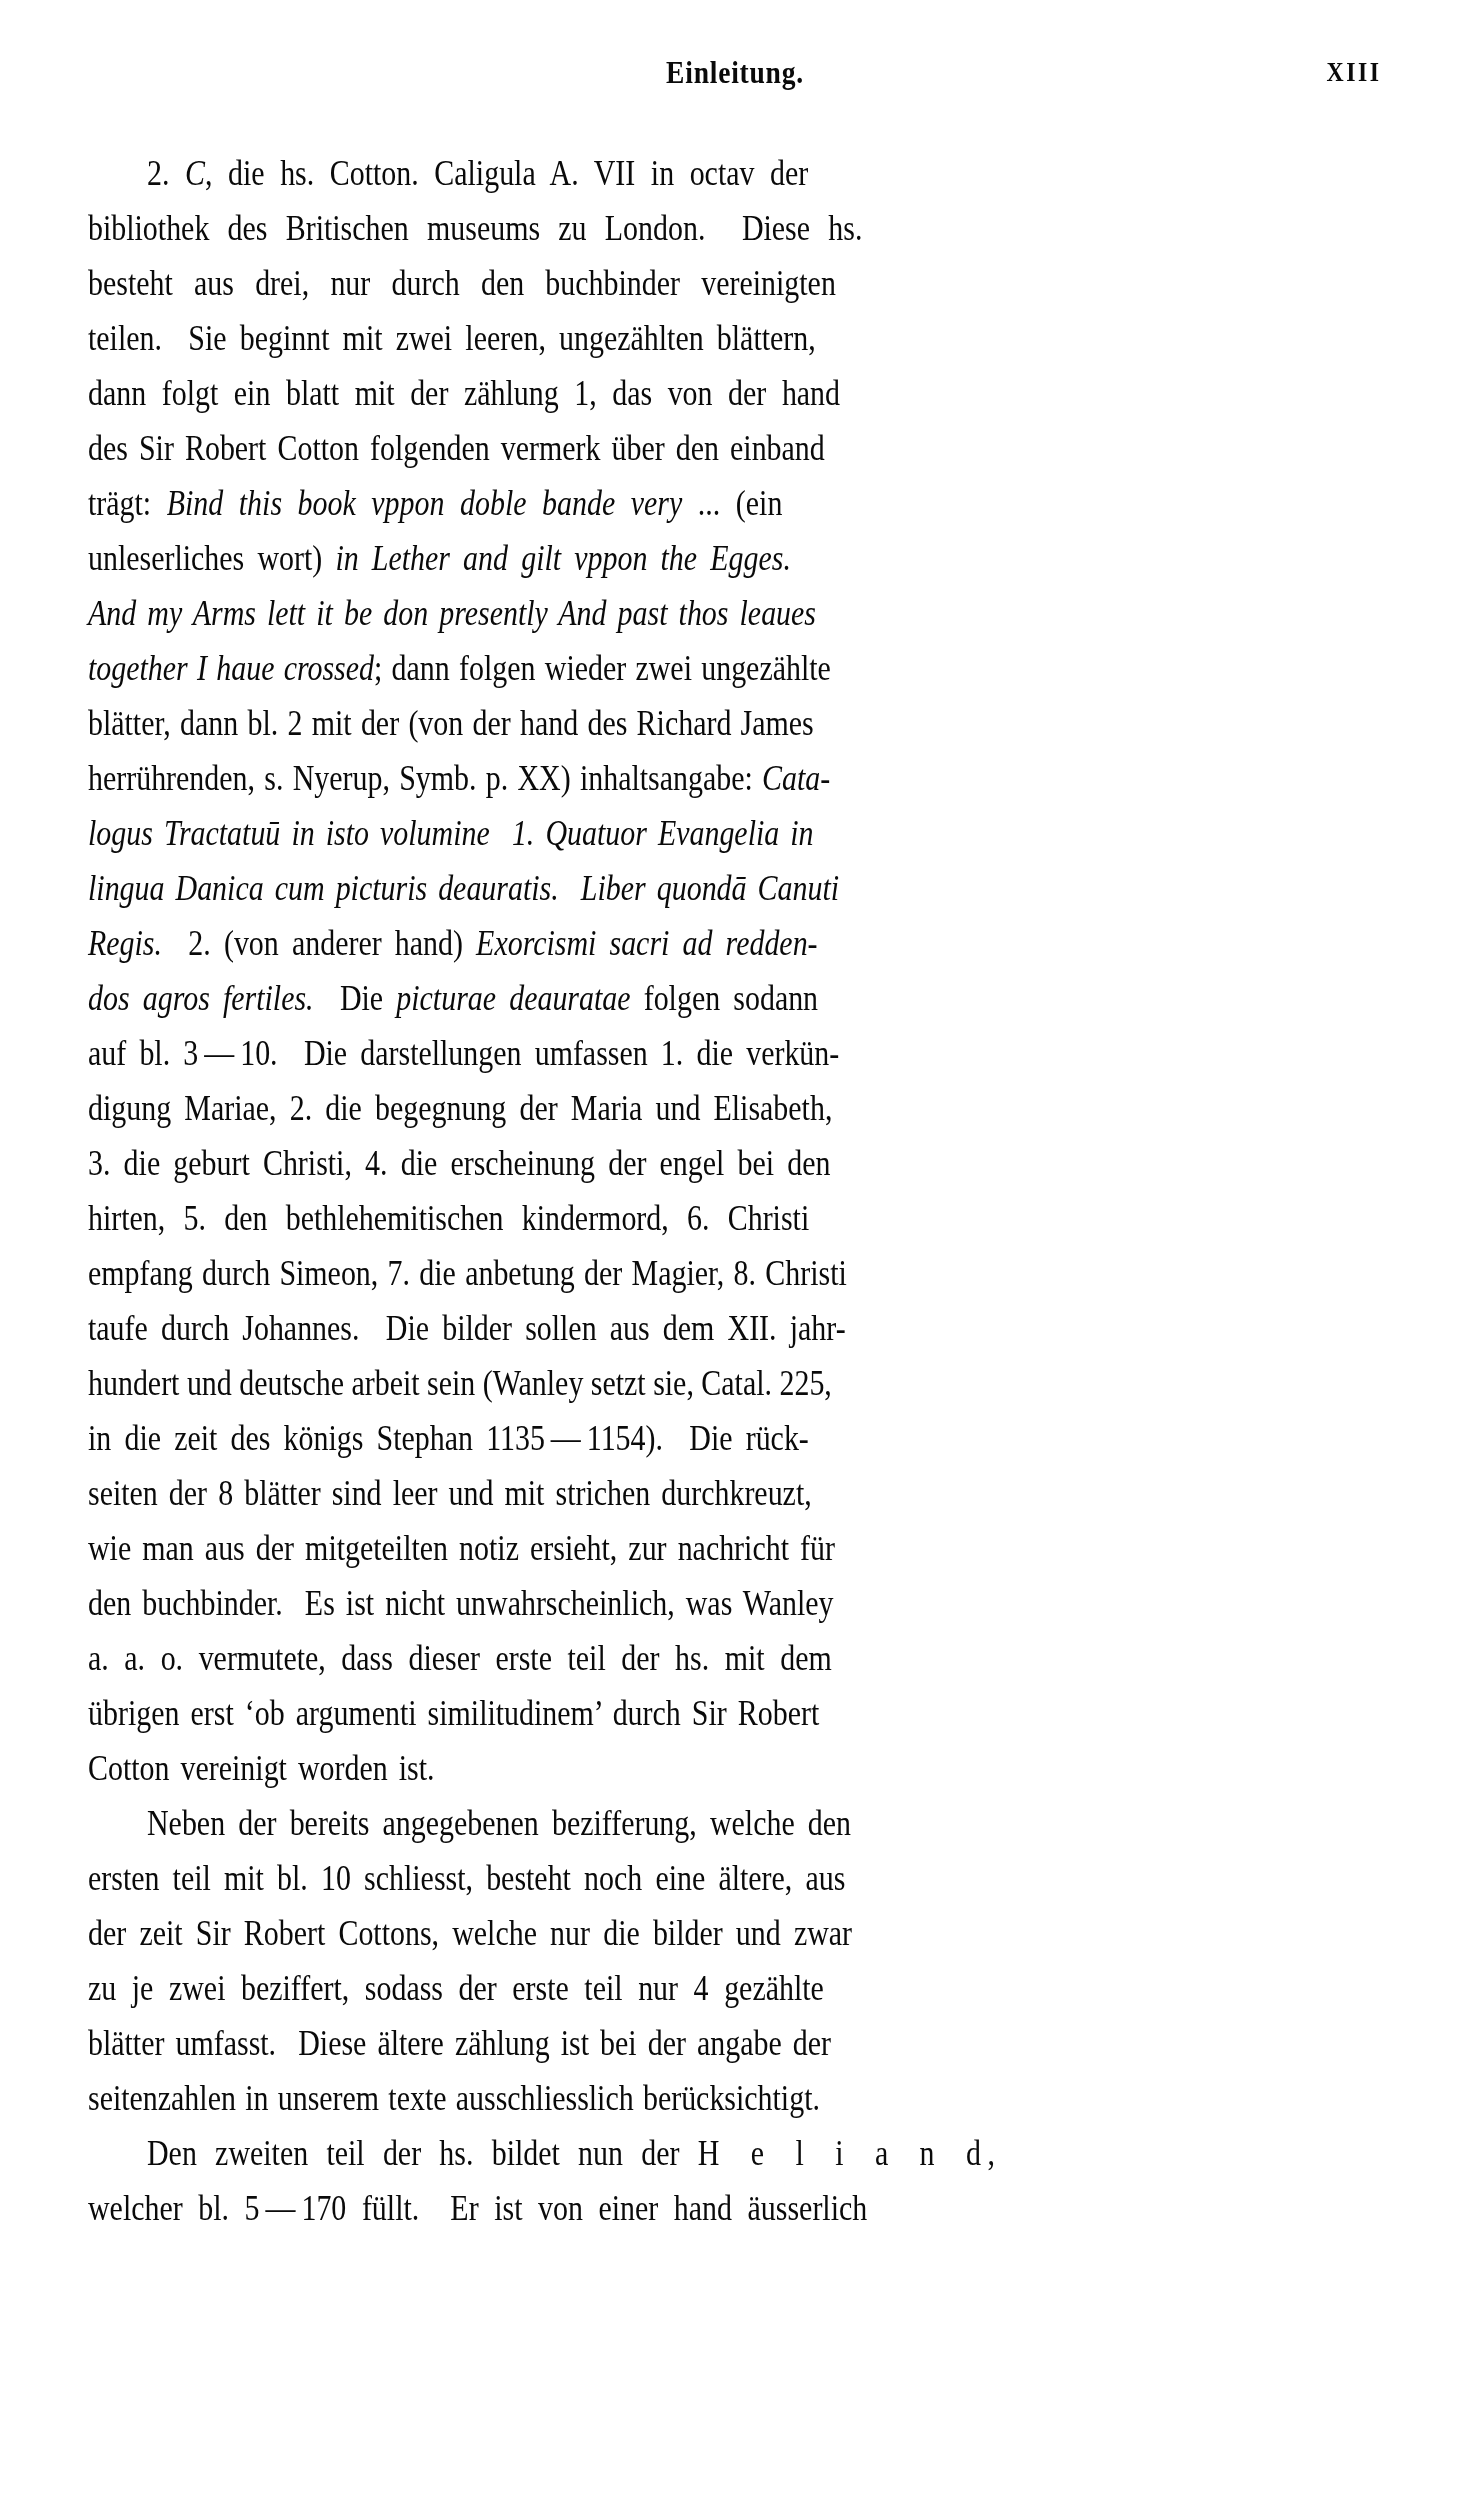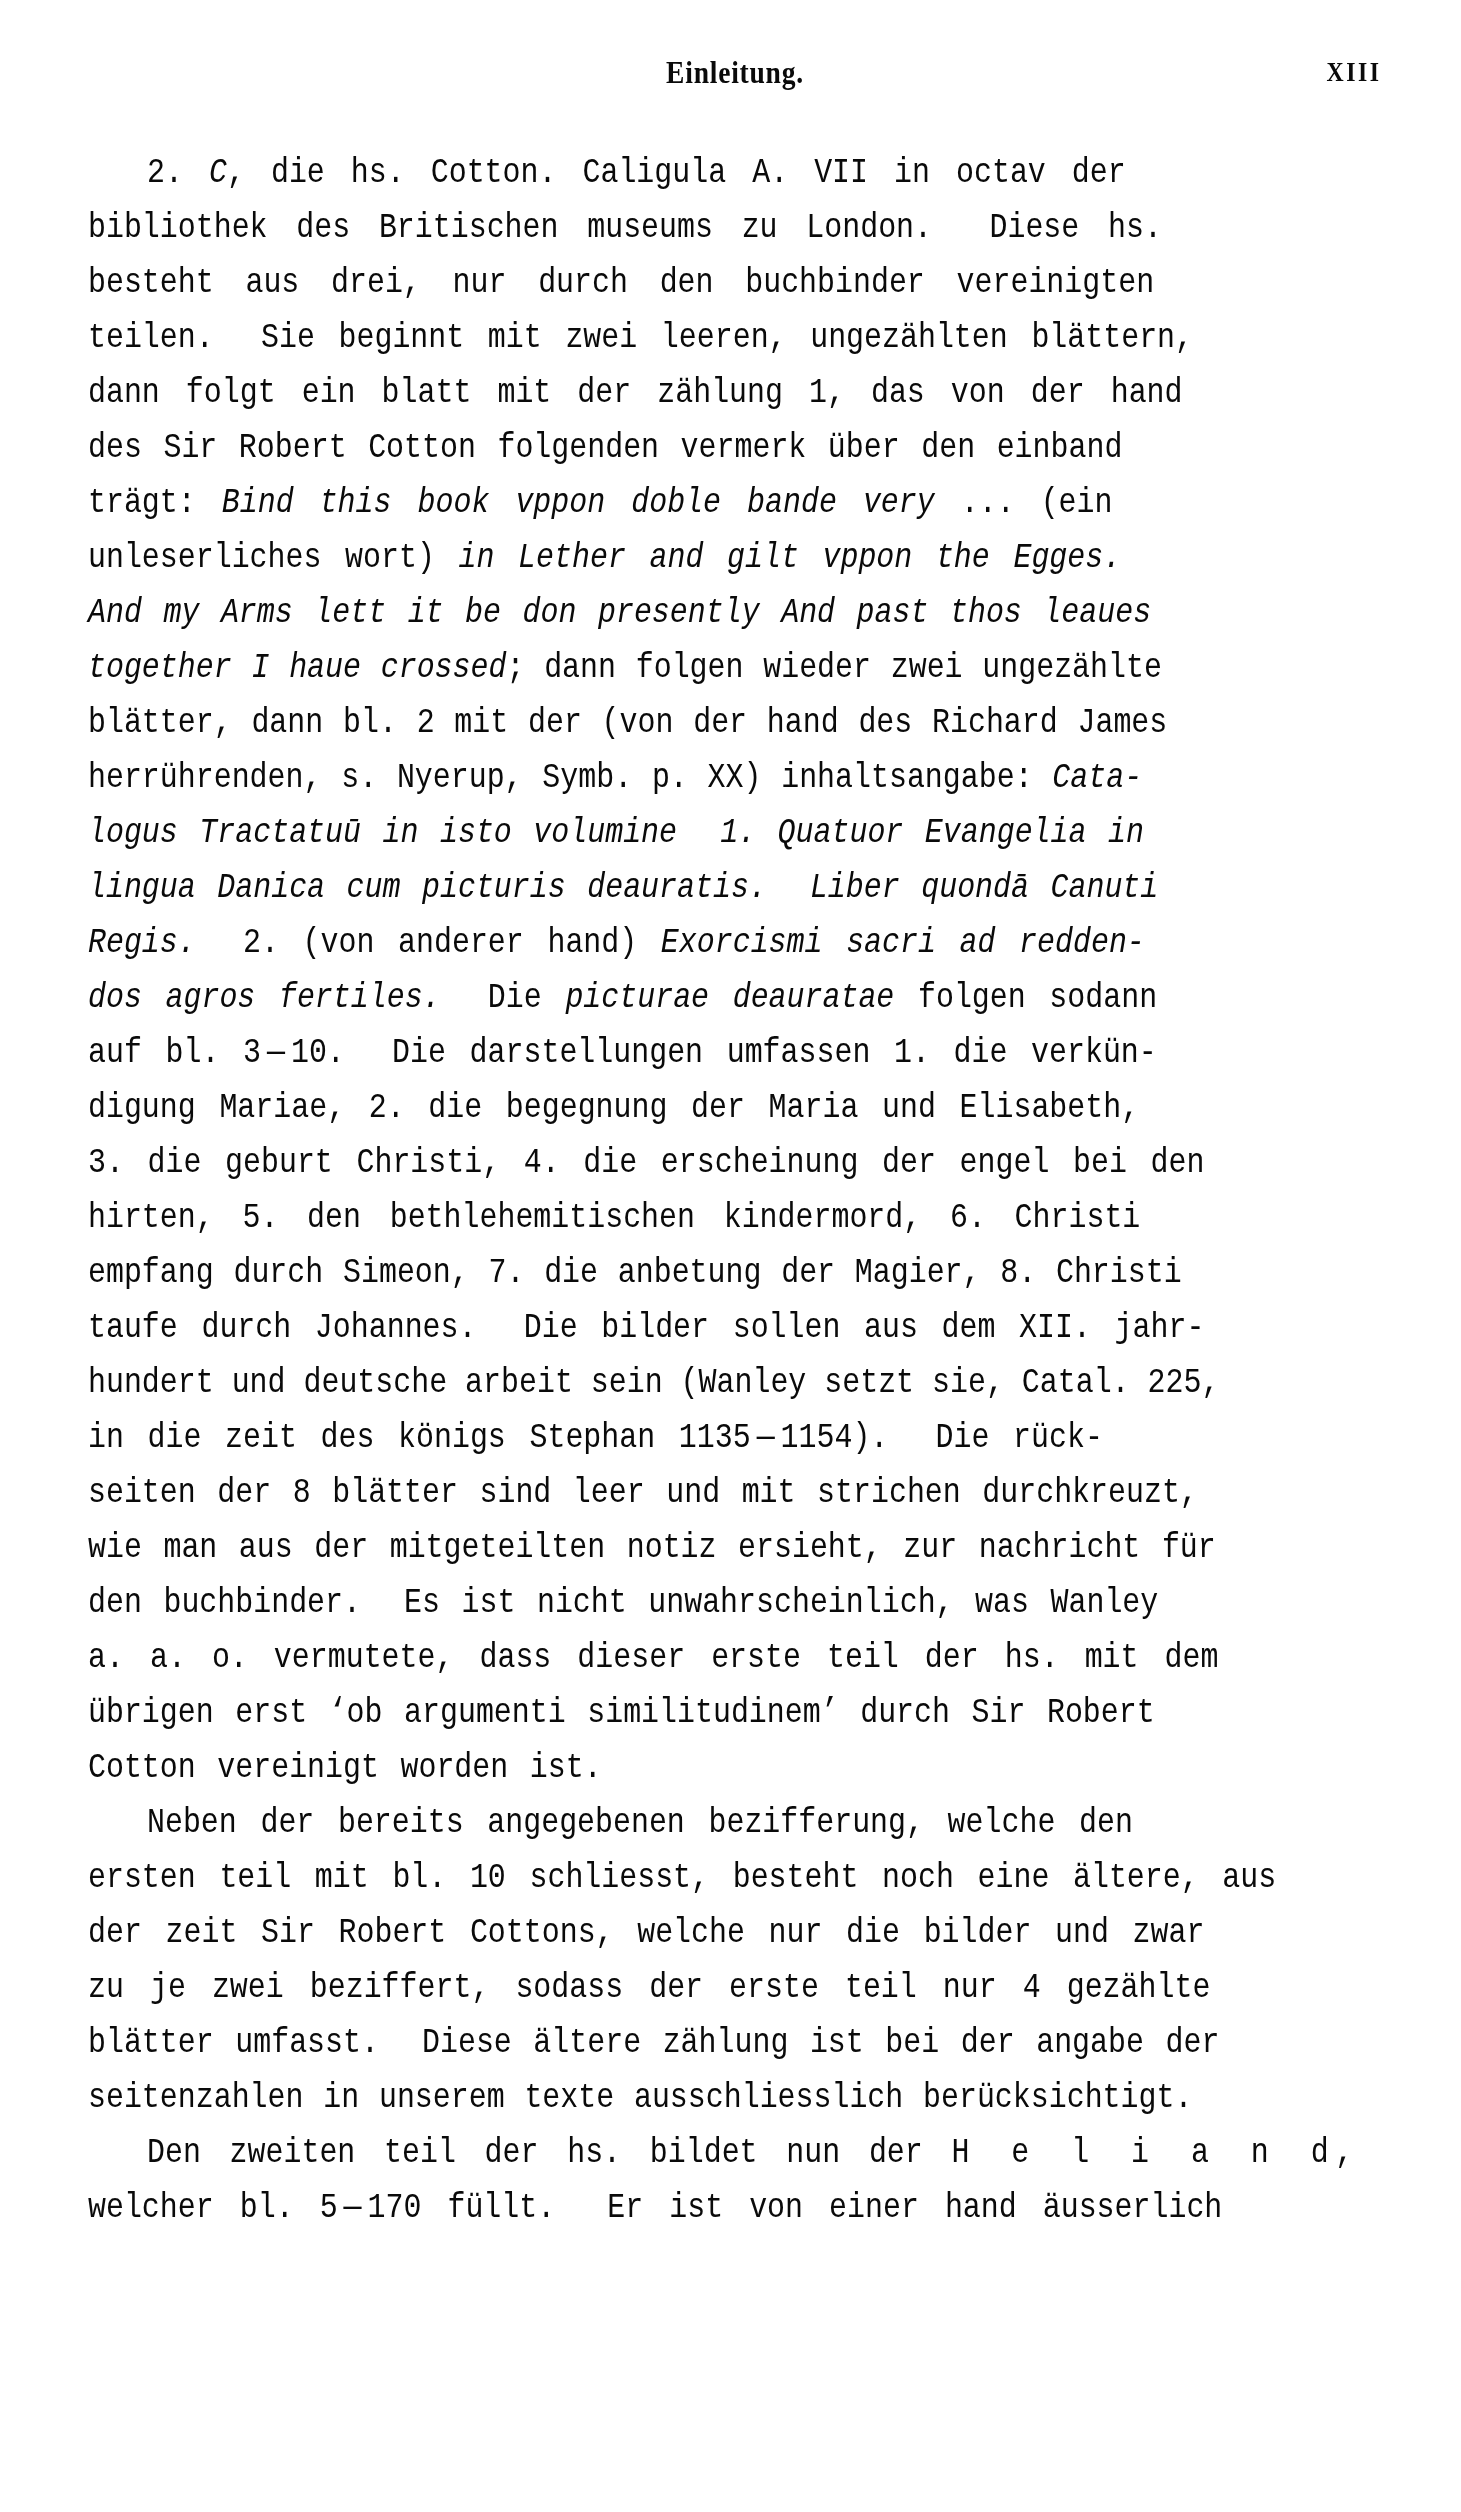--- a/index.html
+++ b/index.html
@@ -57,21 +57,20 @@
     transform-origin: right top;
     white-space: nowrap;
   }
 
   
   .textblock {
     position: absolute;
     left: 88px;
     top: 146px;
     width: 1293px;
-    font-family: Liberation Mono, monospace;
   }
 
   .line {
     position: relative;
     height: 55px;
     line-height: 55px;
     font-size: 35px;
     white-space: nowrap;
     transform: scaleX(0.855);
     transform-origin: left center;

